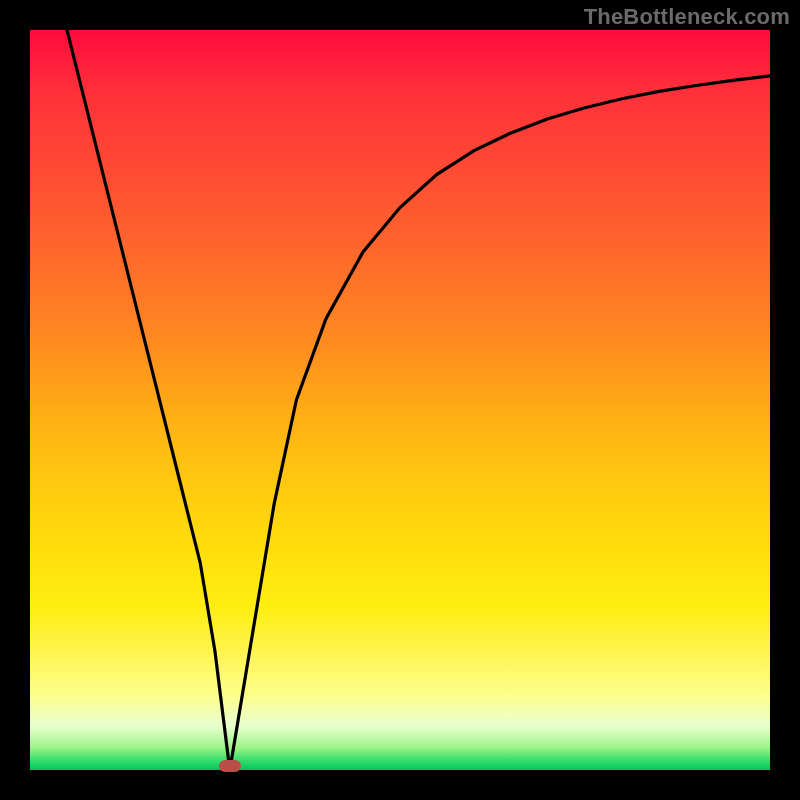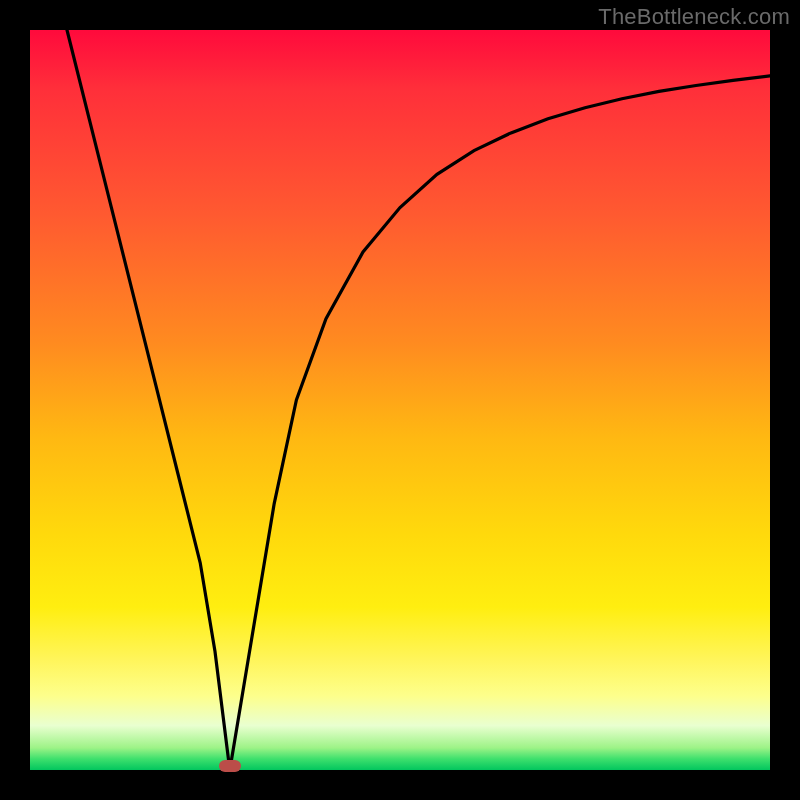--- a/index.html
+++ b/index.html
@@ -48,21 +48,21 @@
     width: 740px;
     height: 740px;
     pointer-events: none;
   }
   .watermark {
     position: absolute;
     top: 4px;
     right: 10px;
     color: #6a6a6a;
     font-size: 22px;
-    font-weight: 400;
+    font-weight: 700;
     letter-spacing: 0.2px;
   }
   .marker {
     position: absolute;
     width: 22px;
     height: 12px;
     border-radius: 6px;
     background: #bb4d49;
     transform: translate(-50%, -50%);
   }

